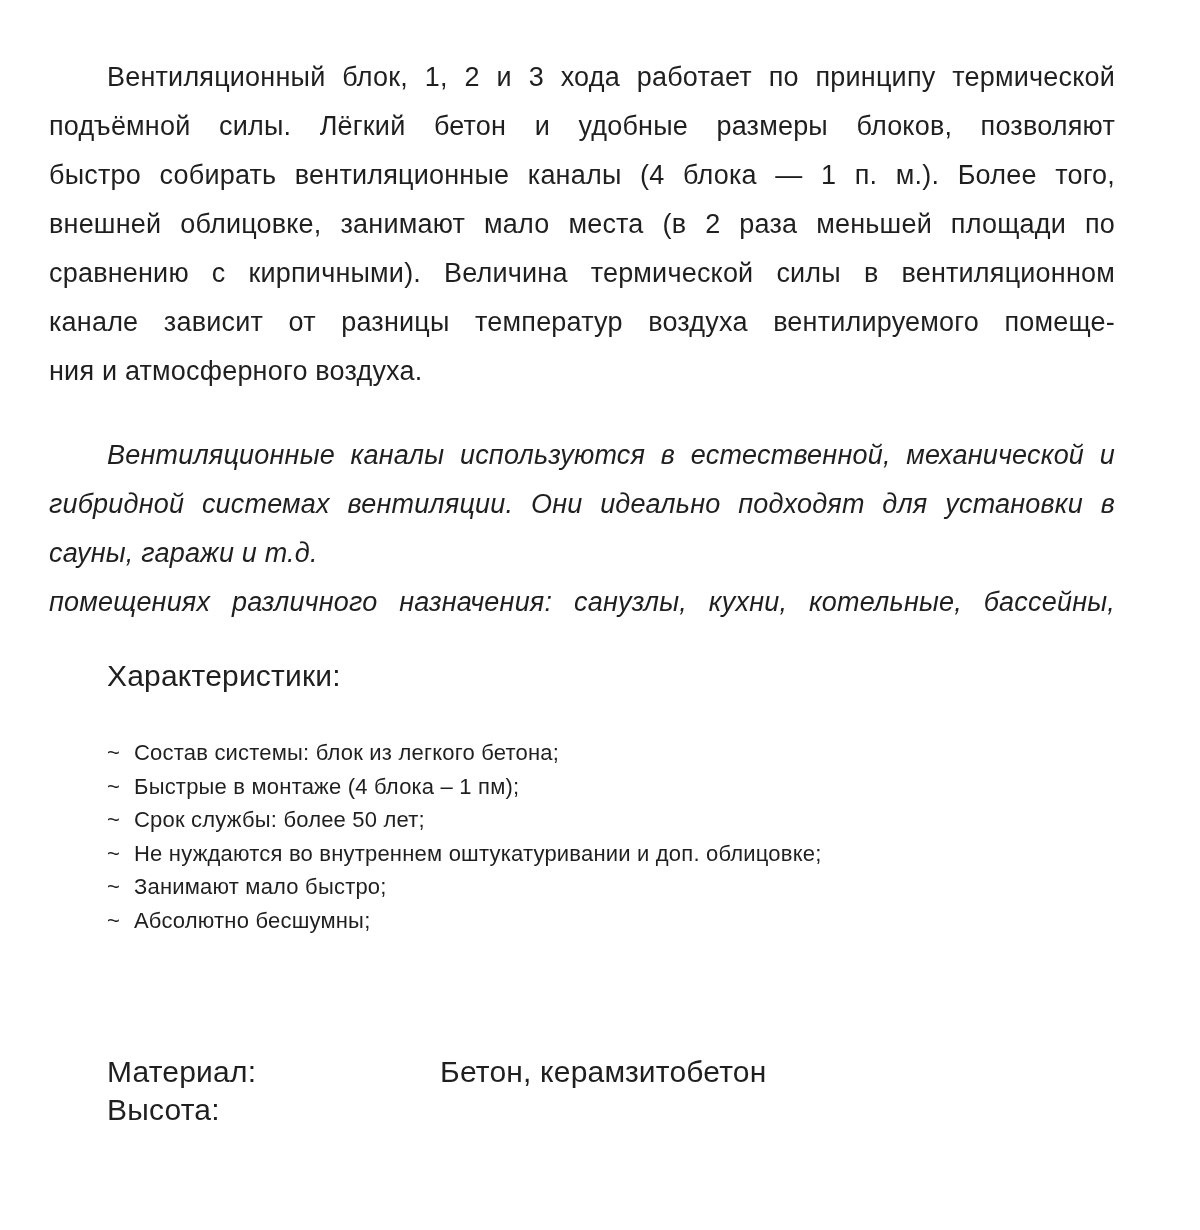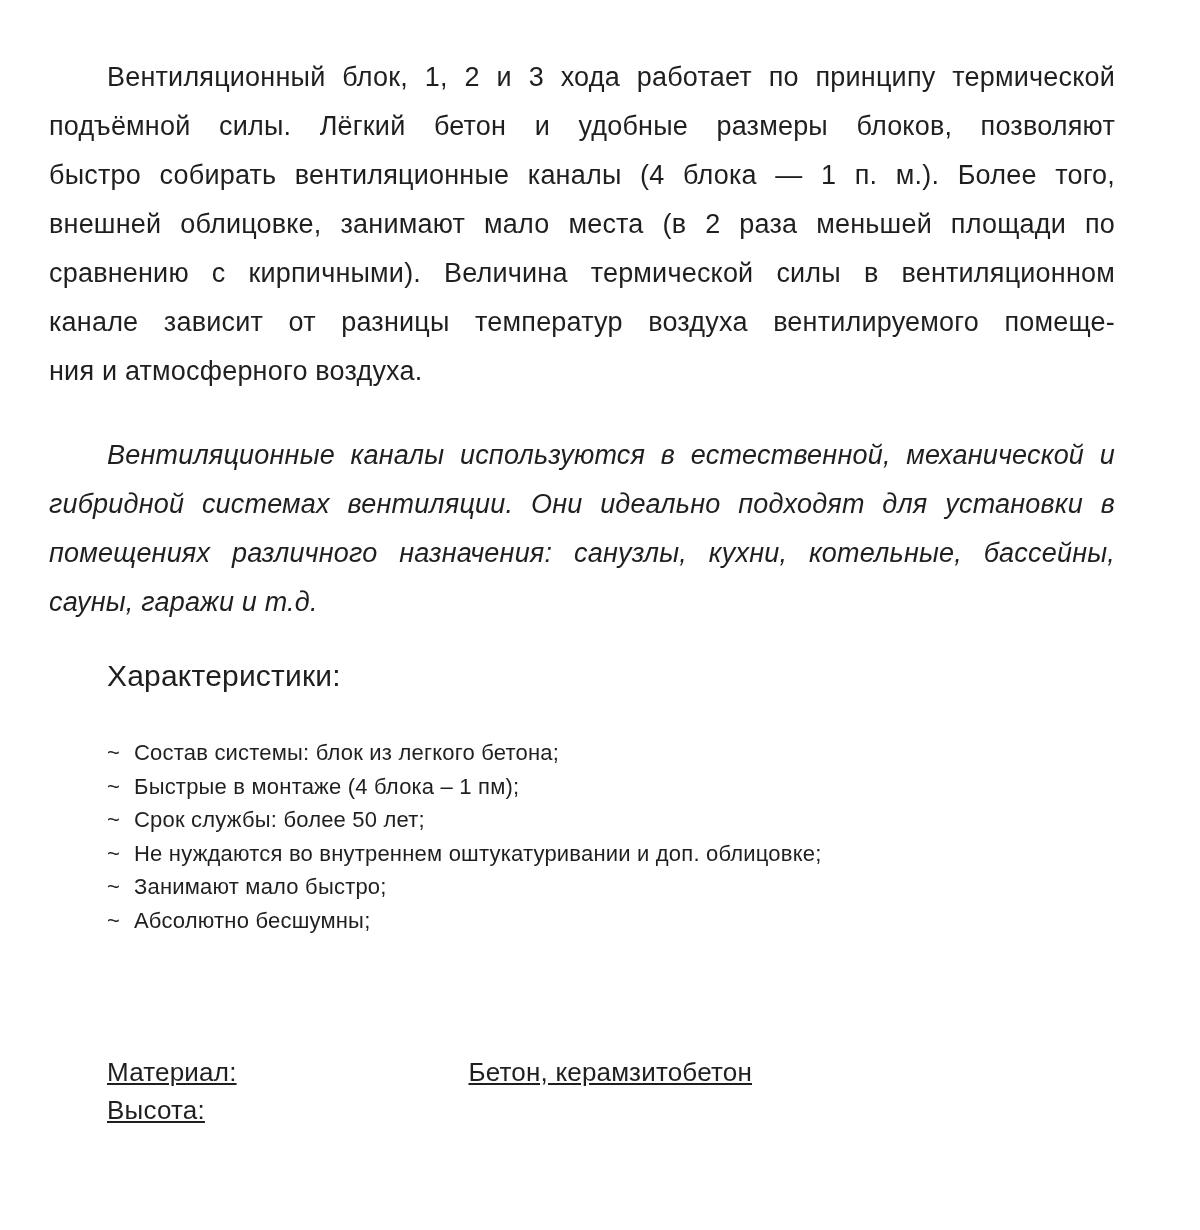--- a/index.html
+++ b/index.html
@@ -53,24 +53,23 @@
     letter-spacing: 0.2px;
   }
   .char-item { white-space: nowrap; }
   .char-item .bullet {
     display: inline-block;
     width: 27px;
   }
   .specs {
     margin-top: 116px;
     padding-left: 58px;
-    font-size: 26px;
+    font-size: 30px;
     line-height: 38px;
     letter-spacing: 0.2px;
-    text-decoration: underline;
   }
   .spec-row { display: flex; }
   .spec-label { width: 333px; flex: 0 0 auto; }
   .spec-value { width: 312px; flex: 0 0 auto; text-align: right; white-space: nowrap; }
 </style>
 </head>
 <body>
 
 <div class="page">
 
@@ -80,22 +79,22 @@
     <div class="pline">быстро собирать вентиляционные каналы (4 блока — 1 п. м.). Более того,</div>
     <div class="pline">внешней облицовке, занимают мало места (в 2 раза меньшей площади по</div>
     <div class="pline">сравнению с кирпичными). Величина термической силы в вентиляционном</div>
     <div class="pline">канале зависит от разницы температур воздуха вентилируемого помеще-</div>
     <div class="pline last">ния и атмосферного воздуха.</div>
   </div>
 
   <div class="para p2">
     <div class="pline indent">Вентиляционные каналы используются в естественной, механической и</div>
     <div class="pline">гибридной системах вентиляции. Они идеально подходят для установки в</div>
+    <div class="pline last">сауны, гаражи и т.д.</div>
     <div class="pline">помещениях различного назначения: санузлы, кухни, котельные, бассейны,</div>
-    <div class="pline last">сауны, гаражи и т.д.</div>
   </div>
 
   <div class="char-heading">Характеристики:</div>
 
   <div class="char-list">
     <div class="char-item"><span class="bullet">~</span><span>Состав системы: блок из легкого бетона;</span></div>
     <div class="char-item"><span class="bullet">~</span><span>Быстрые в монтаже (4 блока – 1 пм);</span></div>
     <div class="char-item"><span class="bullet">~</span><span>Срок службы: более 50 лет;</span></div>
     <div class="char-item"><span class="bullet">~</span><span>Не нуждаются во внутреннем оштукатуривании и доп. облицовке;</span></div>
     <div class="char-item"><span class="bullet">~</span><span>Занимают мало быстро;</span></div>

